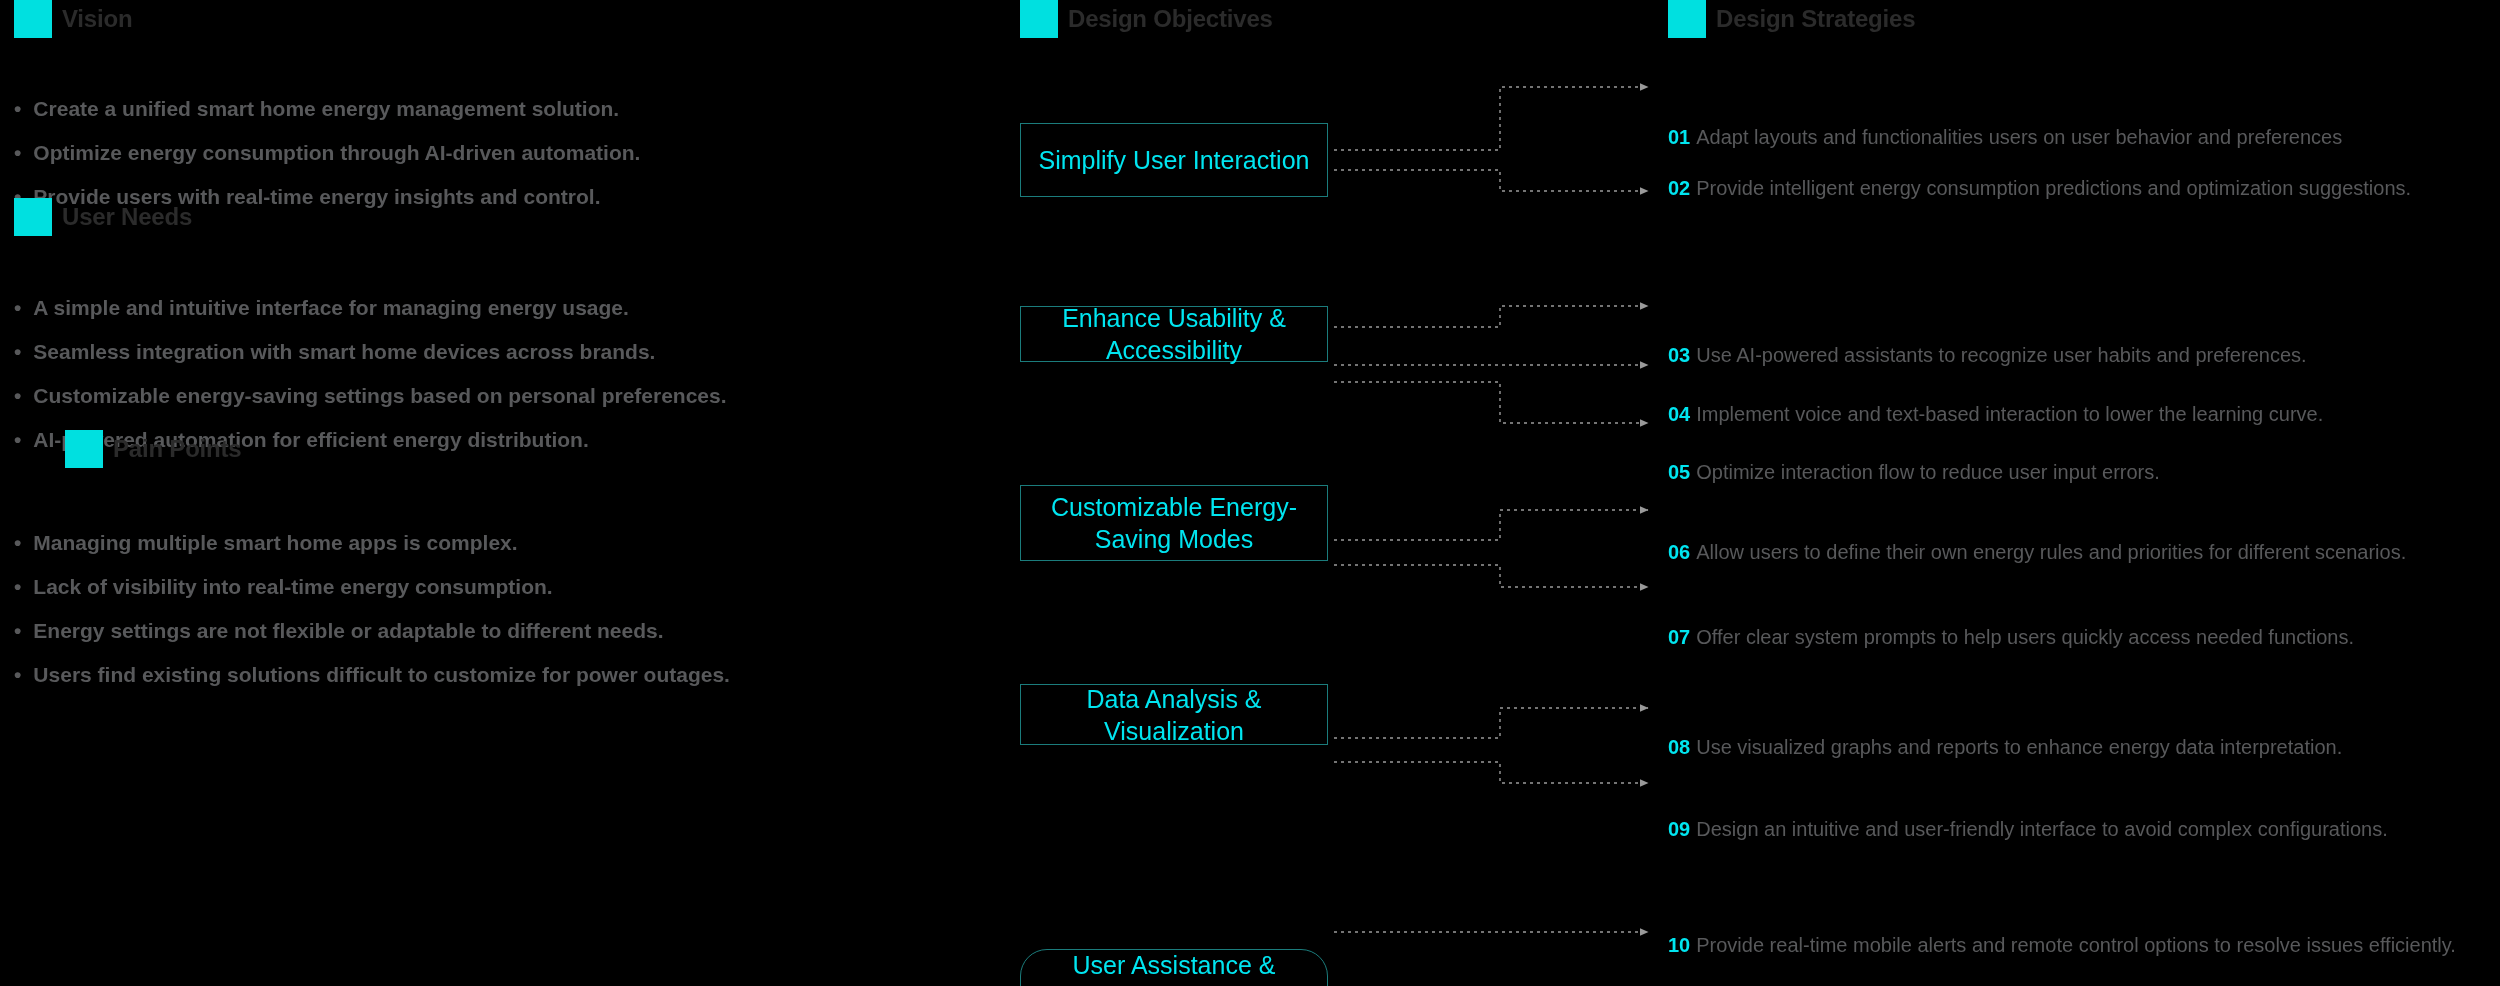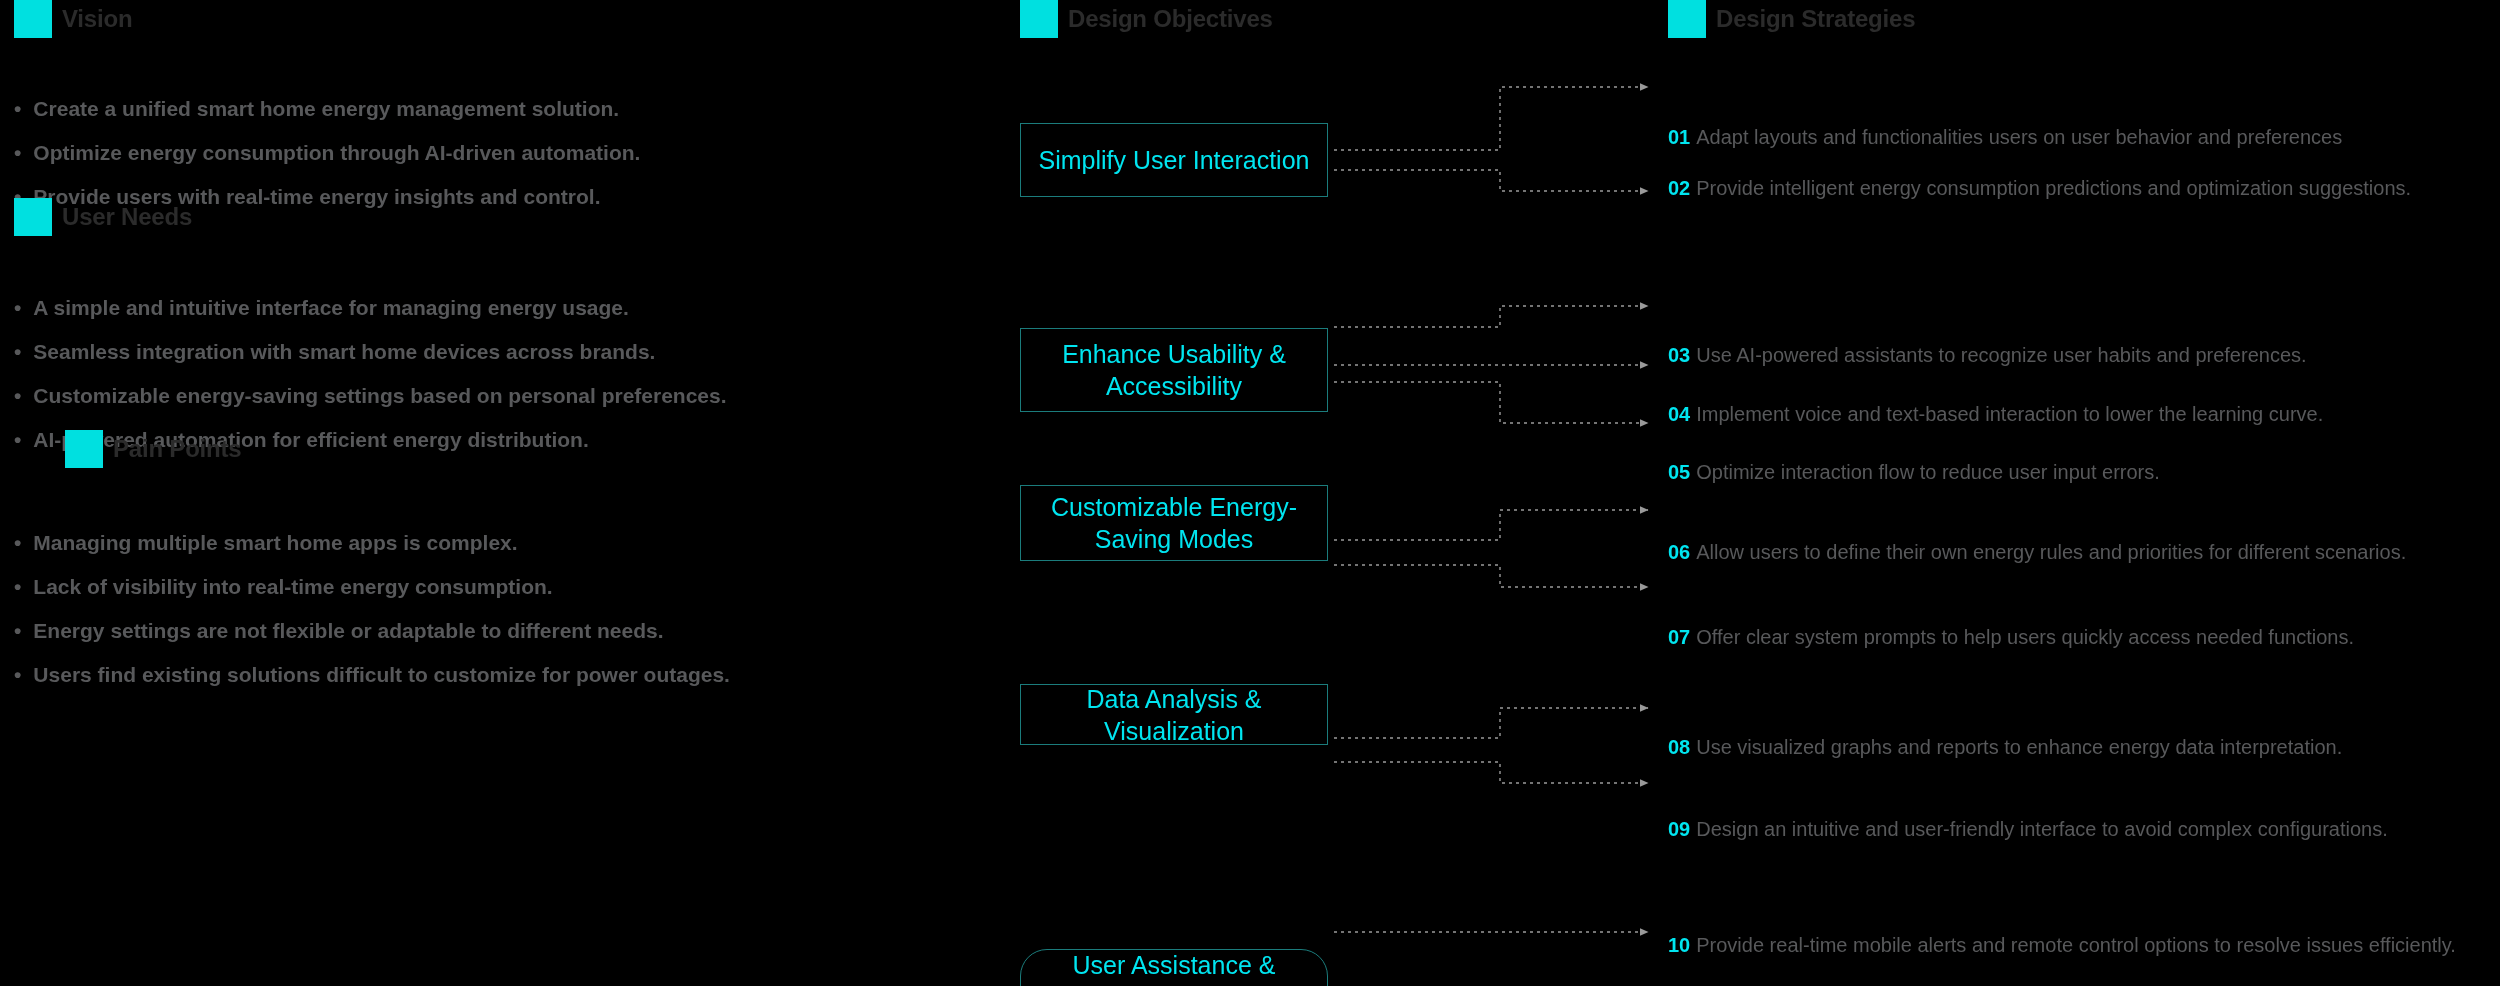--- a/index.html
+++ b/index.html
@@ -204,21 +204,21 @@
 </ul>
 
 <div class="sect-header" style="left:1020px; top:0px;">
   <span class="sect-swatch"></span>
   <span class="sect-title">Design Objectives</span>
 </div>
 
 <div class="obj-box" style="top:123px; height:74px;">
   <span>Simplify User Interaction</span>
 </div>
-<div class="obj-box" style="top:328px; height:84px;">
+<div class="obj-box" style="top:306px; height:56px;">
   <span>Enhance Usability &amp; Accessibility</span>
 </div>
 <div class="obj-box" style="top:485px; height:76px;">
   <span>Customizable Energy-Saving Modes</span>
 </div>
 <div class="obj-box" style="top:684px; height:61px;">
   <span>Data Analysis &amp; Visualization</span>
 </div>
 <div class="obj-box" style="top:949px; height:64px;border-radius:27px;">
   <span>User Assistance &amp; Feedback Mechanism</span>

